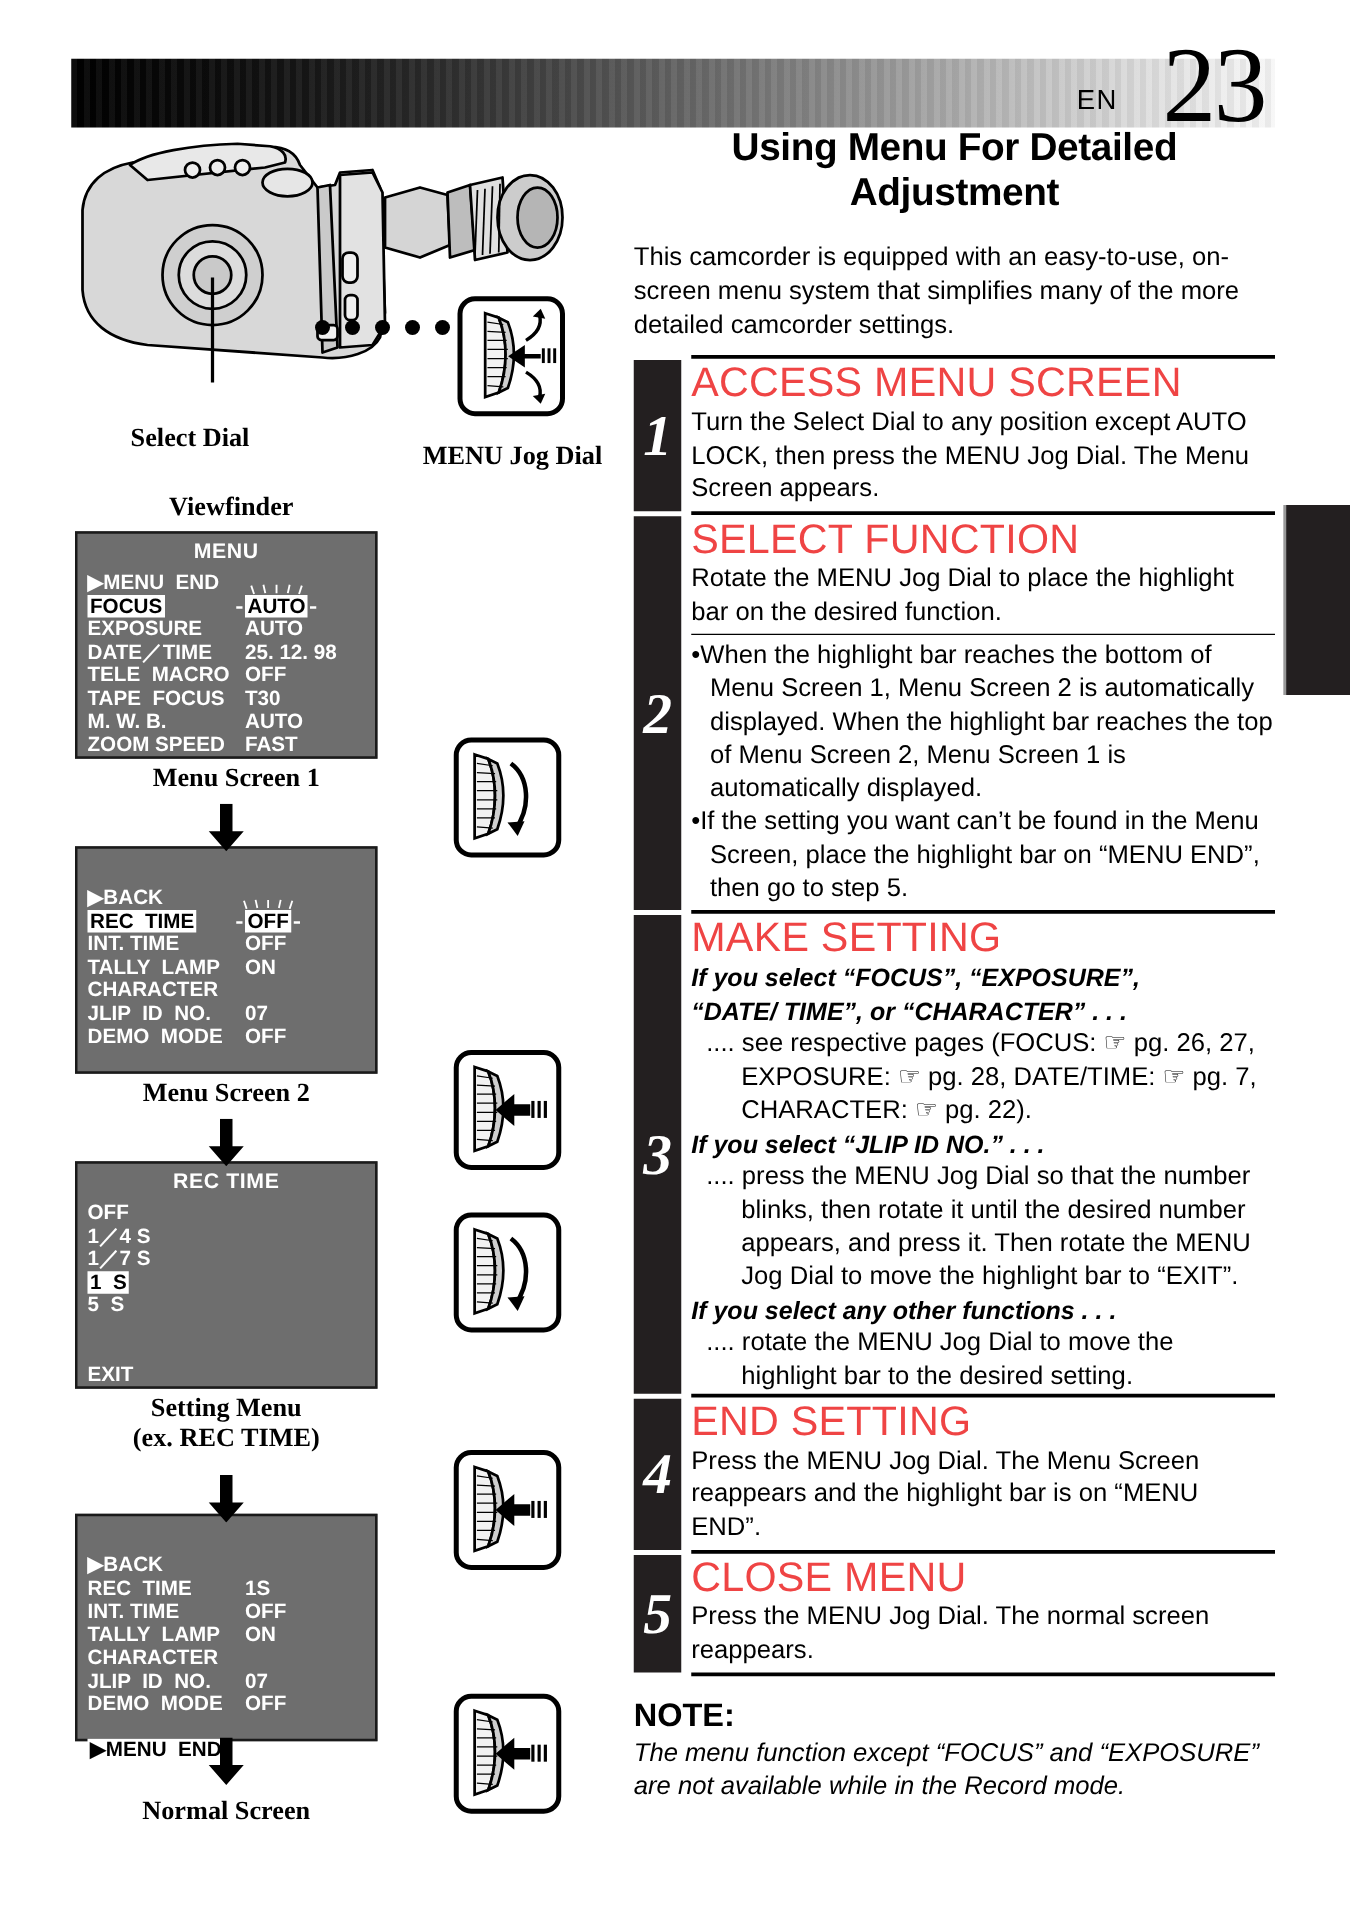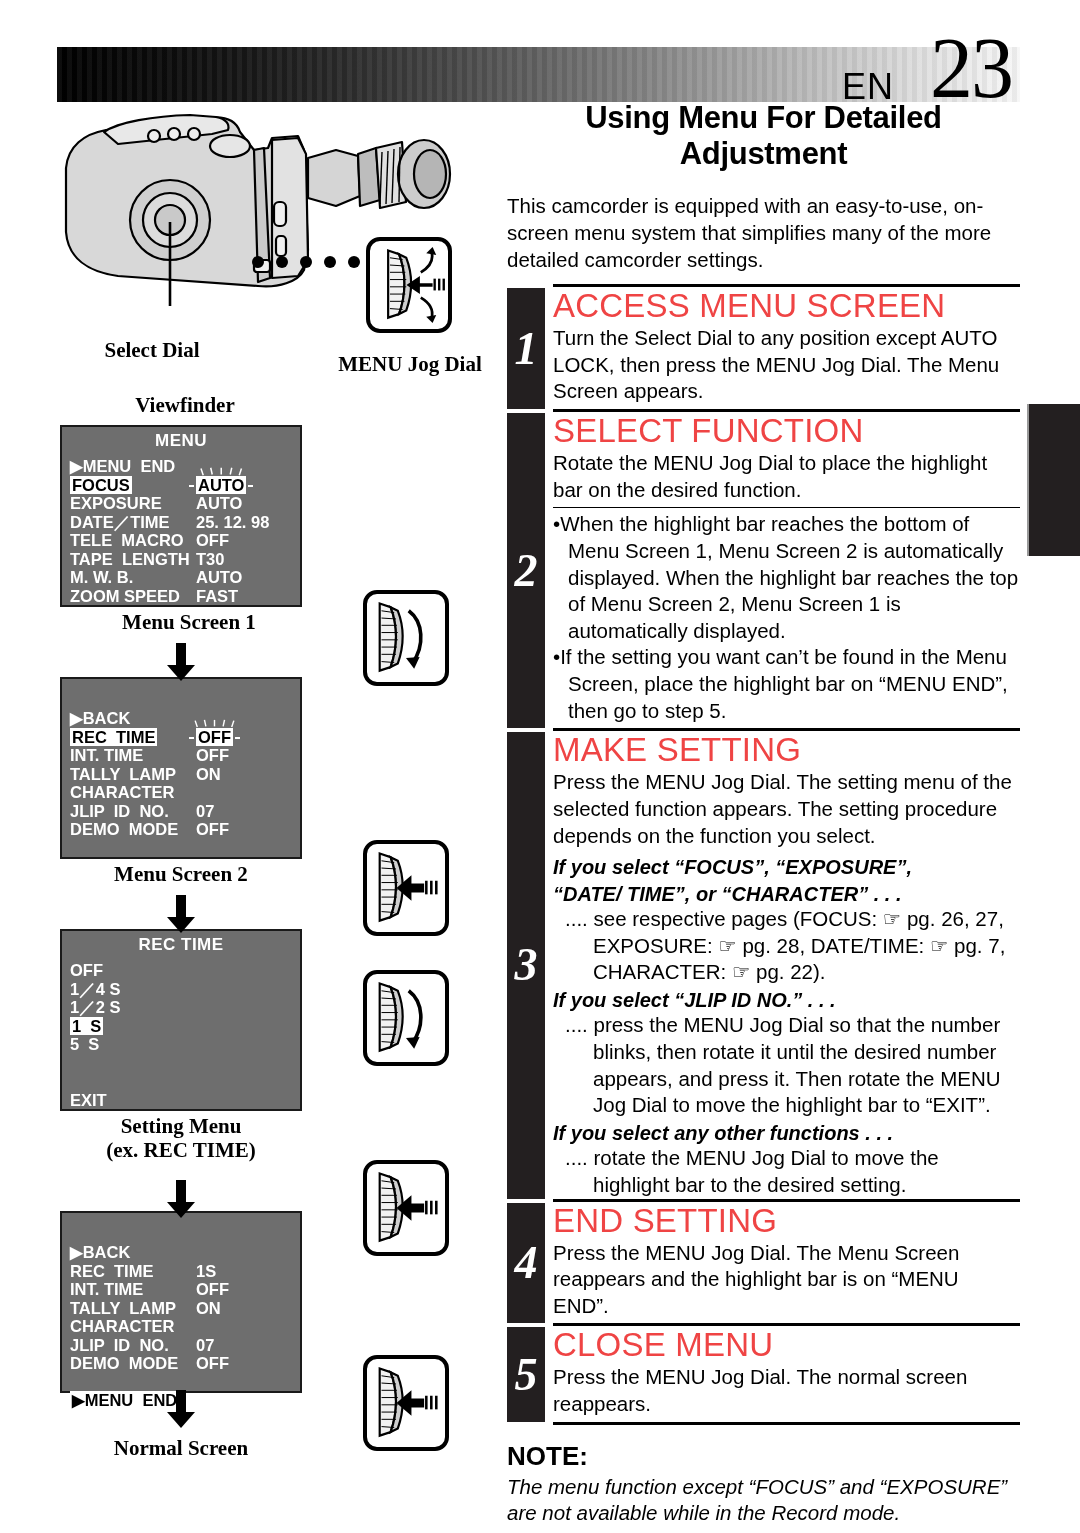--- a/index.html
+++ b/index.html
@@ -25,21 +25,21 @@
   }
   #gradient-stripes {
     position: absolute; left: 0; top: 0; width: 100%; height: 100%;
     background: repeating-linear-gradient(to right,
       rgba(255,255,255,0.05) 0px, rgba(255,255,255,0.05) 5px,
       rgba(0,0,0,0.05) 5px, rgba(0,0,0,0.05) 10px);
   }
   #page-lang {
     position: absolute; right: 126px; top: 22px;
     font-family: "Liberation Sans", sans-serif;
-    font-size: 36px; letter-spacing: 1px; color: #000;
+    font-size: 22px; letter-spacing: 1px; color: #000;
     line-height: 1;
   }
   #page-number {
     position: absolute; right: 8px; top: -22px;
     font-family: "Liberation Serif", serif;
     font-size: 86px; font-weight: normal; color: #000;
     line-height: 1; letter-spacing: -2px;
   }
 
   
@@ -291,21 +291,21 @@
                     <path d="M6 11 L3 2"></path>
                     <path d="M18 10 L16 1"></path>
                     <path d="M30 10 L30 1"></path>
                     <path d="M42 10 L44 1"></path>
                     <path d="M54 11 L57 2"></path>
                   </g>
                 </svg></span></span></div>
           <div class="ms-row"><span class="k">EXPOSURE</span><span class="v">AUTO</span></div>
           <div class="ms-row"><span class="k">DATE／TIME</span><span class="v">25. 12. 98</span></div>
           <div class="ms-row"><span class="k">TELE  MACRO</span><span class="v">OFF</span></div>
-          <div class="ms-row"><span class="k">TAPE  LENGTH</span><span class="v">T30</span></div>
+          <div class="ms-row"><span class="k">TAPE  FOCUS</span><span class="v">T30</span></div>
           <div class="ms-row"><span class="k">M. W. B.</span><span class="v">AUTO</span></div>
           <div class="ms-row"><span class="k">ZOOM SPEED</span><span class="v">FAST</span></div>
           <div class="ms-row"><span class="k">▶NEXT</span><span class="v"></span></div>
         </div>
       </div>
       <div class="screen-caption" style="left: 68px; top: 510px;">
         <div>Menu Screen 1</div>
       </div>
       <div class="menu-screen" style="left: 60px; top: 577px;">
         <div class="ms-title">&nbsp;</div>
@@ -330,21 +330,21 @@
         </div>
       </div>
       <div class="screen-caption" style="left: 60px; top: 762px;">
         <div>Menu Screen 2</div>
       </div>
       <div class="menu-screen" style="left: 60px; top: 829px;">
         <div class="ms-title">REC  TIME</div>
         <div class="ms-rows">
           <div class="ms-row"><span class="k">OFF</span><span class="v"></span></div>
           <div class="ms-row"><span class="k">1／4 S</span><span class="v"></span></div>
-          <div class="ms-row"><span class="k">1／2 S</span><span class="v"></span></div>
+          <div class="ms-row"><span class="k">1／7 S</span><span class="v"></span></div>
           <div class="ms-row"><span class="k"><span class="hl">1  S</span></span><span class="v"></span></div>
           <div class="ms-row"><span class="k">5  S</span><span class="v"></span></div>
           <div class="ms-row"><span class="k">&nbsp;</span><span class="v"></span></div>
           <div class="ms-row"><span class="k">&nbsp;</span><span class="v"></span></div>
           <div class="ms-row"><span class="k">EXIT</span><span class="v"></span></div>
         </div>
       </div>
       <div class="screen-caption" style="left: 60px; top: 1014px;">
         <div>Setting Menu</div>
         <div>(ex. REC TIME)</div>
@@ -503,21 +503,20 @@
         <div class="rule-thin"></div>
         <div class="bullets">
           <div class="bullet">•When the highlight bar reaches the bottom of Menu Screen 1, Menu Screen 2 is automatically displayed. When the highlight bar reaches the top of Menu Screen 2, Menu Screen 1 is automatically displayed.</div>
           <div class="bullet">•If the setting you want can’t be found in the Menu Screen, place the highlight bar on “MENU END”, then go to step 5.</div>
         </div>
       </div>
       <div class="rule-thick" style="margin-left: 46px;"></div>
       <div class="step-block">
         <div class="step-num">3</div>
         <div class="step-head">MAKE SETTING</div>
-        <div class="step-body">Press the MENU Jog Dial. The setting menu of the selected function appears. The setting procedure depends on the function you select.</div>
         <div class="sub-head">If you select “FOCUS”, “EXPOSURE”,</div>
         <div class="sub-head">“DATE/ TIME”, or “CHARACTER” . . .</div>
         <div class="sub-body">.... see respective pages (FOCUS: ☞ pg. 26, 27, EXPOSURE: ☞ pg. 28, DATE/TIME: ☞ pg. 7, CHARACTER: ☞ pg. 22).</div>
         <div class="sub-head">If you select “JLIP ID NO.” . . .</div>
         <div class="sub-body">.... press the MENU Jog Dial so that the number blinks, then rotate it until the desired number appears, and press it. Then rotate the MENU Jog Dial to move the highlight bar to “EXIT”.</div>
         <div class="sub-head">If you select any other functions . . .</div>
         <div class="sub-body">.... rotate the MENU Jog Dial to move the highlight bar to the desired setting.</div>
       </div>
       <div class="rule-thick" style="margin-left: 46px;"></div>
       <div class="step-block">

